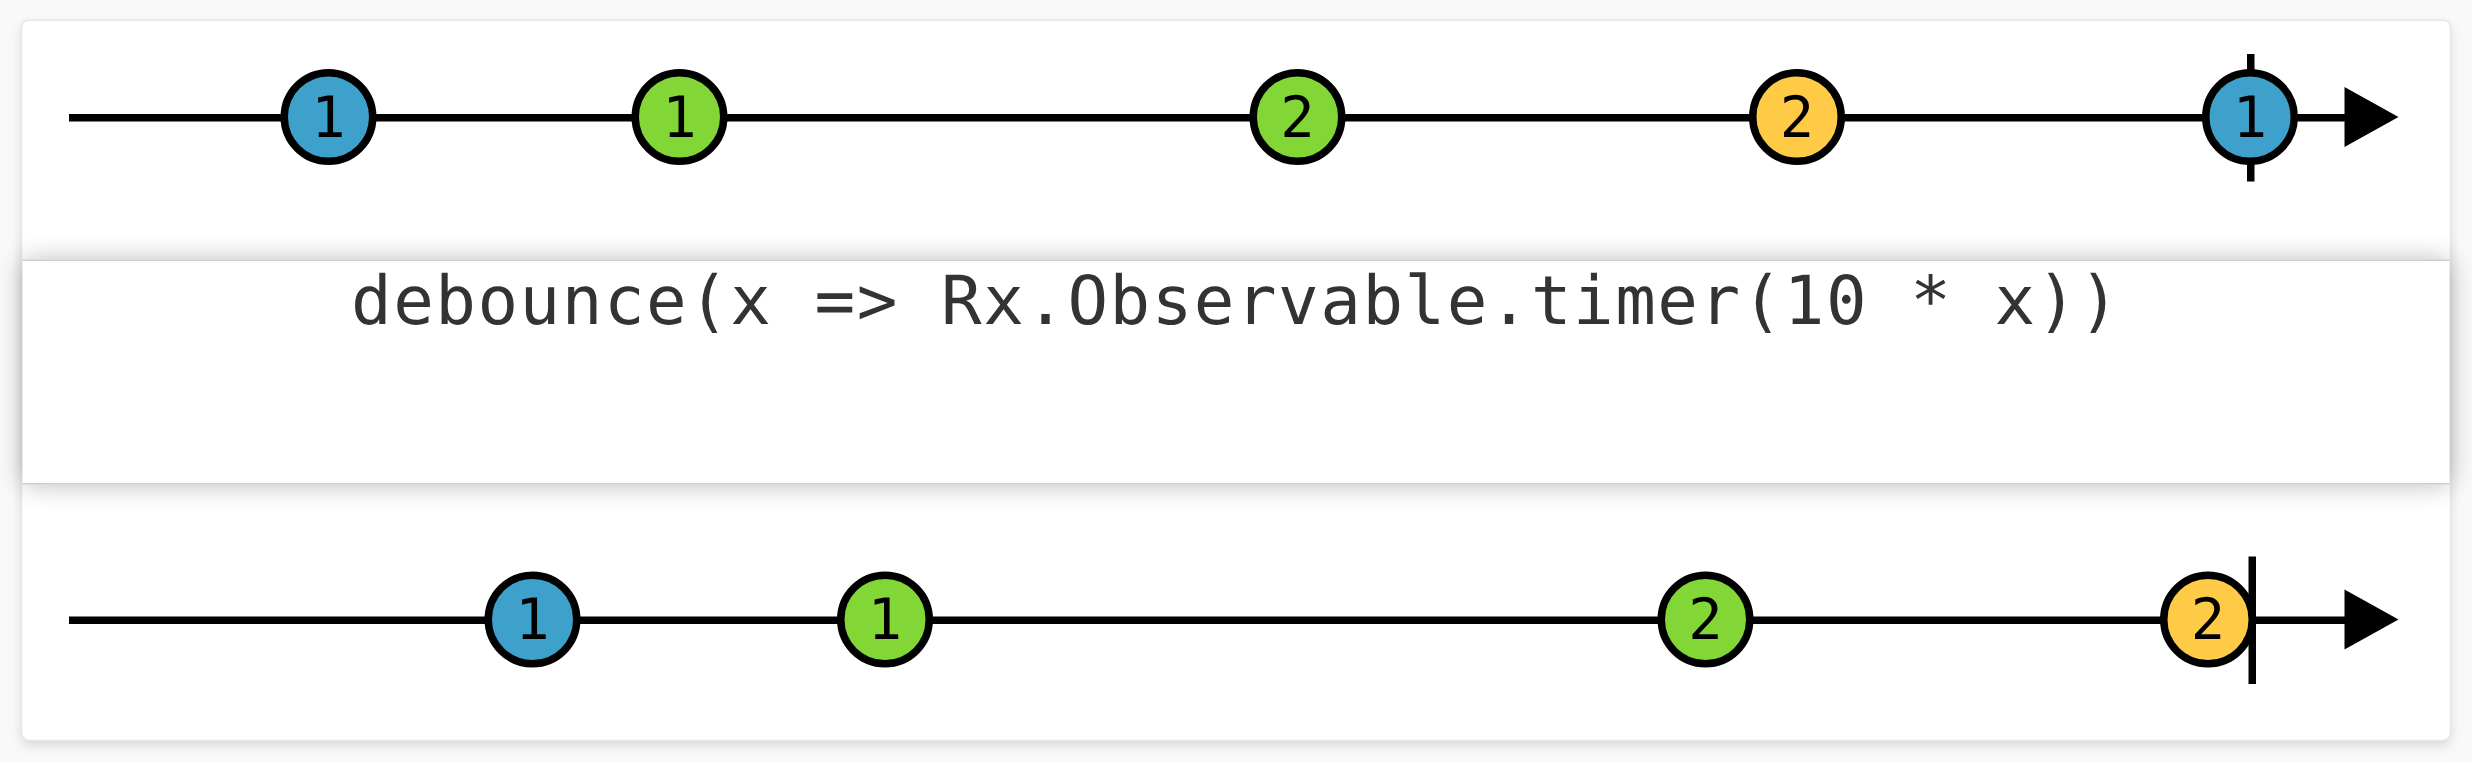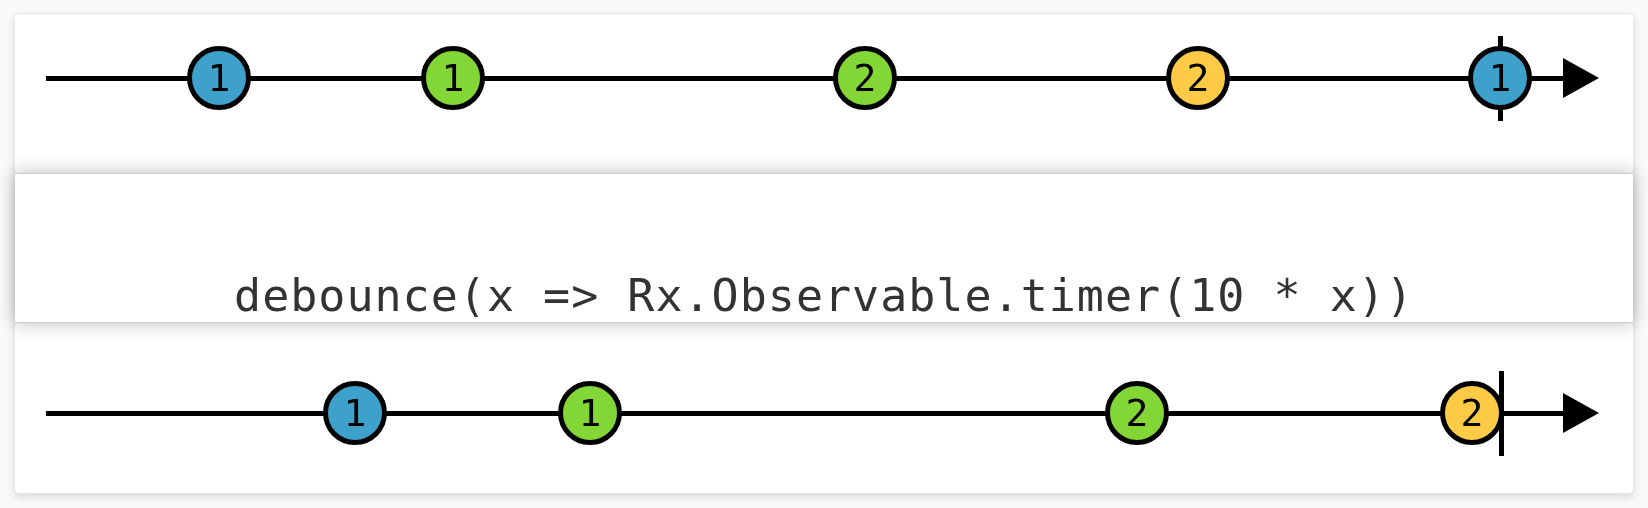--- a/index.html
+++ b/index.html
@@ -33,21 +33,21 @@
   .panel.bottom { height: 171px; border-radius: 0 0 5px 5px; }
   .operator-band {
     position: relative;
     z-index: 2;
     height: 148px;
     border-top: 1px solid #cccccc;
     border-bottom: 1px solid #cccccc;
     background: #ffffff;
     box-shadow: 0 0 17px rgba(0,0,0,0.28);
     display: flex;
-    align-items: flex-end;
+    align-items: flex-start;
     justify-content: center;
   }
   .operator-band code {
     font-family: "DejaVu Sans Mono", "Liberation Mono", monospace;
     font-size: 45px;
     letter-spacing: 1px;
     color: #333333;
     white-space: pre;
   }
   .tl-line {

